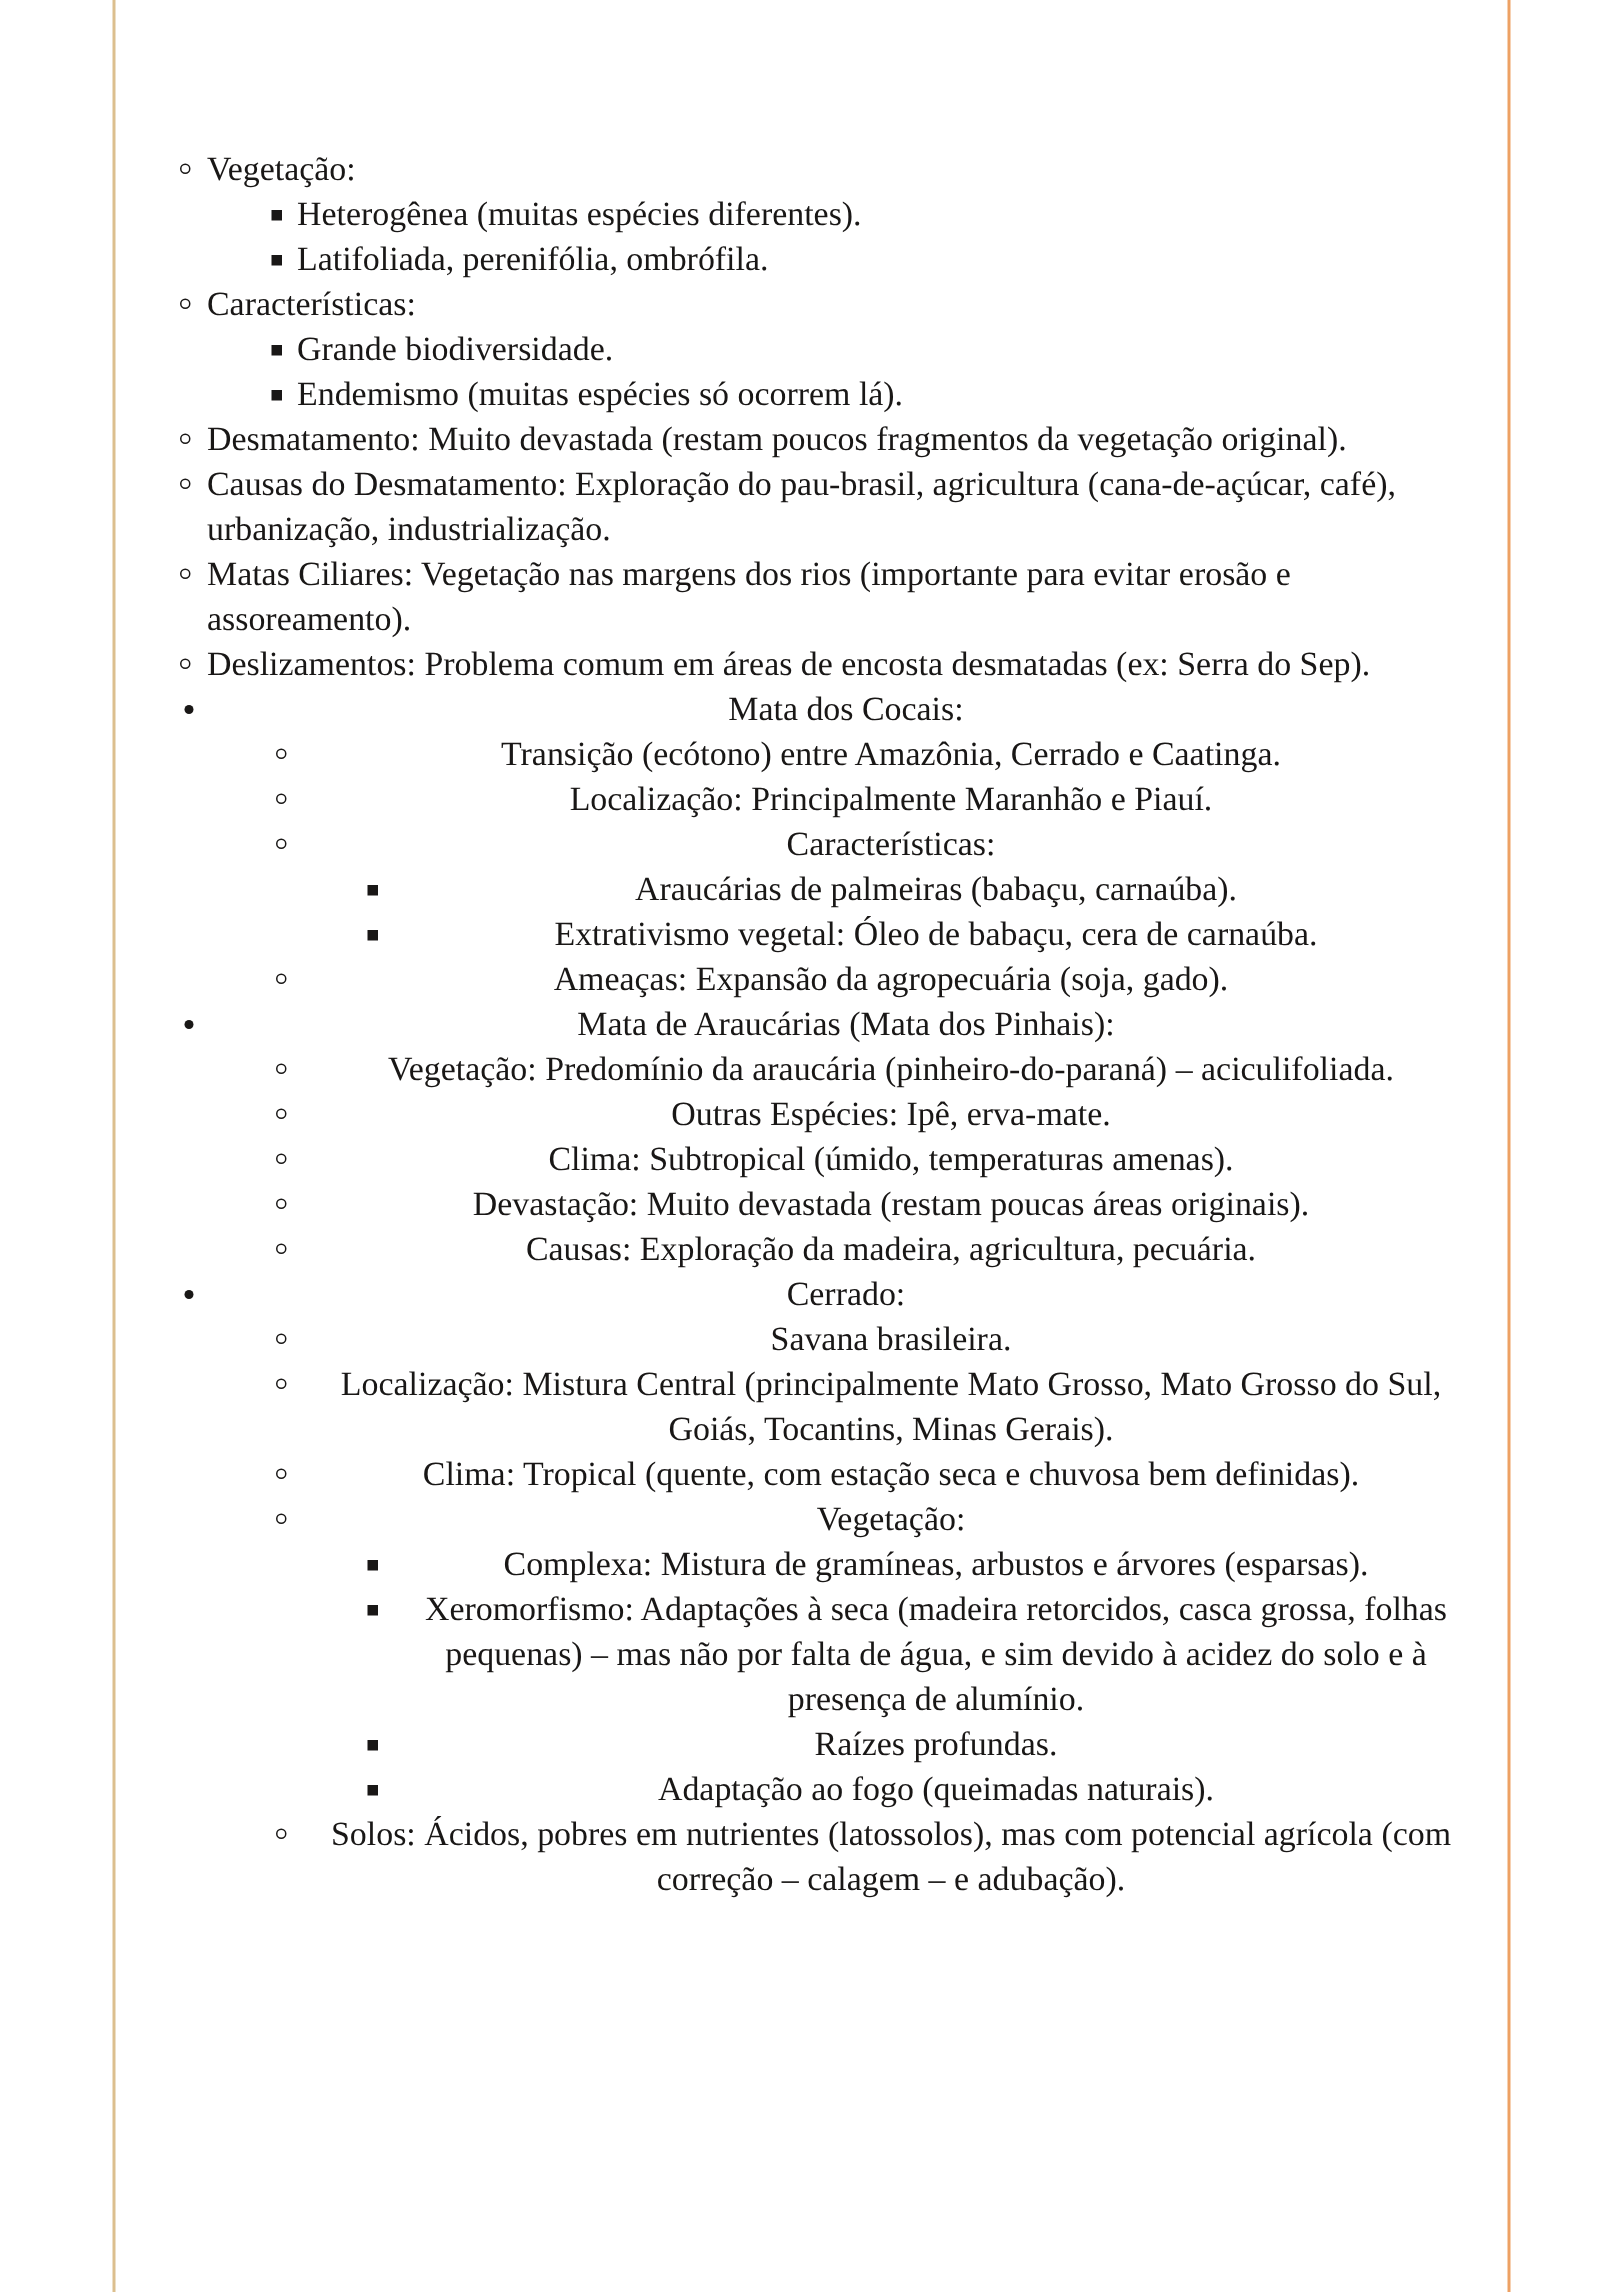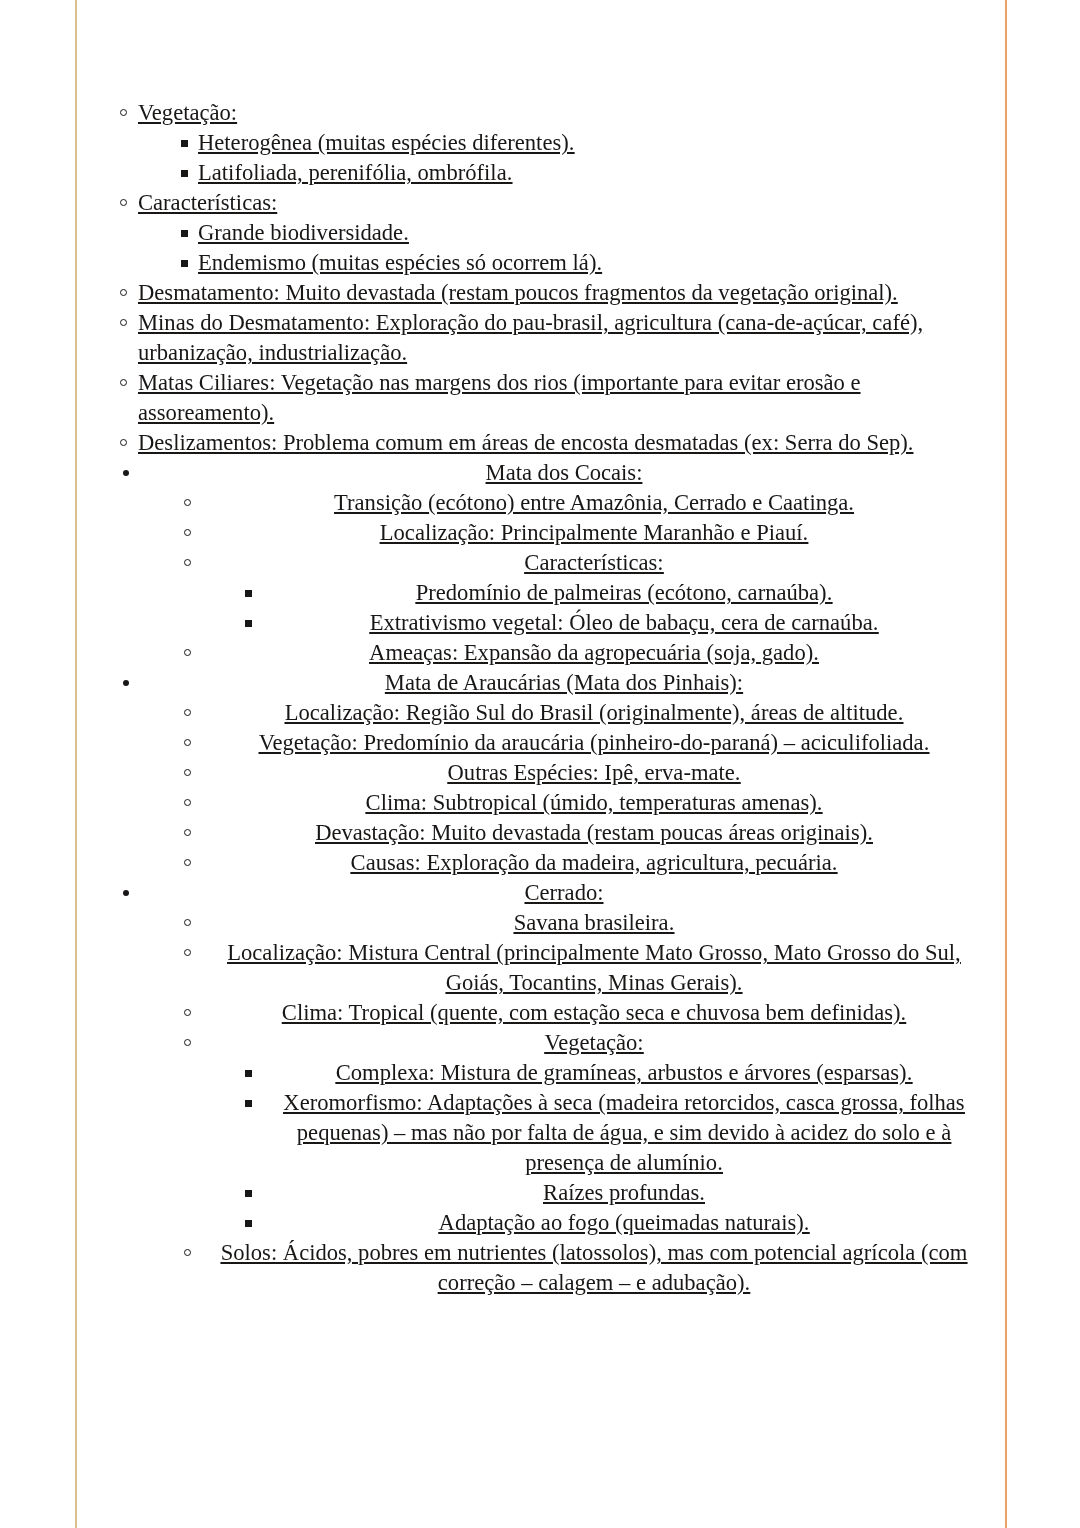--- a/index.html
+++ b/index.html
@@ -41,21 +41,20 @@
     left: 118px;
     width: 868px;
     font-size: 22.6px;
     line-height: 30px;
   }
 
   ul {
     list-style: none;
     margin: 0;
     padding: 0;
-    text-decoration: underline;
   }
 
   li {
     position: relative;
     margin: 0;
     padding: 0;
   }
 
   li > .txt {
     display: block;
@@ -147,21 +146,21 @@
             <span class="txt">Endemismo (muitas espécies só ocorrem lá).</span>
           </li>
         </ul>
       </li>
       <li class="lvl2">
         <span class="bullet"></span>
         <span class="txt">Desmatamento: Muito devastada (restam poucos fragmentos da vegetação original).</span>
       </li>
       <li class="lvl2">
         <span class="bullet"></span>
-        <span class="txt">Minas do Desmatamento: Exploração do pau-brasil, agricultura (cana-de-açúcar, café), urbanização, industrialização.</span>
+        <span class="txt">Causas do Desmatamento: Exploração do pau-brasil, agricultura (cana-de-açúcar, café), urbanização, industrialização.</span>
       </li>
       <li class="lvl2">
         <span class="bullet"></span>
         <span class="txt">Matas Ciliares: Vegetação nas margens dos rios (importante para evitar erosão e assoreamento).</span>
       </li>
       <li class="lvl2">
         <span class="bullet"></span>
         <span class="txt">Deslizamentos: Problema comum em áreas de encosta desmatadas (ex: Serra do Sep).</span>
       </li>
       <li class="lvl1">
@@ -175,44 +174,40 @@
           <li class="lvl2">
             <span class="bullet"></span>
             <span class="txt">Localização: Principalmente Maranhão e Piauí.</span>
           </li>
           <li class="lvl2">
             <span class="bullet"></span>
             <span class="txt">Características:</span>
             <ul class="lvl3-list">
               <li class="lvl3">
                 <span class="bullet"></span>
-                <span class="txt">Predomínio de palmeiras (ecótono, carnaúba).</span>
+                <span class="txt">Araucárias de palmeiras (babaçu, carnaúba).</span>
               </li>
               <li class="lvl3">
                 <span class="bullet"></span>
                 <span class="txt">Extrativismo vegetal: Óleo de babaçu, cera de carnaúba.</span>
               </li>
             </ul>
           </li>
           <li class="lvl2">
             <span class="bullet"></span>
             <span class="txt">Ameaças: Expansão da agropecuária (soja, gado).</span>
           </li>
         </ul>
       </li>
       <li class="lvl1">
         <span class="bullet"></span>
         <span class="txt">Mata de Araucárias (Mata dos Pinhais):</span>
         <ul class="lvl2-list">
           <li class="lvl2">
             <span class="bullet"></span>
-            <span class="txt">Localização: Região Sul do Brasil (originalmente), áreas de altitude.</span>
-          </li>
-          <li class="lvl2">
-            <span class="bullet"></span>
             <span class="txt">Vegetação: Predomínio da araucária (pinheiro-do-paraná) – aciculifoliada.</span>
           </li>
           <li class="lvl2">
             <span class="bullet"></span>
             <span class="txt">Outras Espécies: Ipê, erva-mate.</span>
           </li>
           <li class="lvl2">
             <span class="bullet"></span>
             <span class="txt">Clima: Subtropical (úmido, temperaturas amenas).</span>
           </li>

